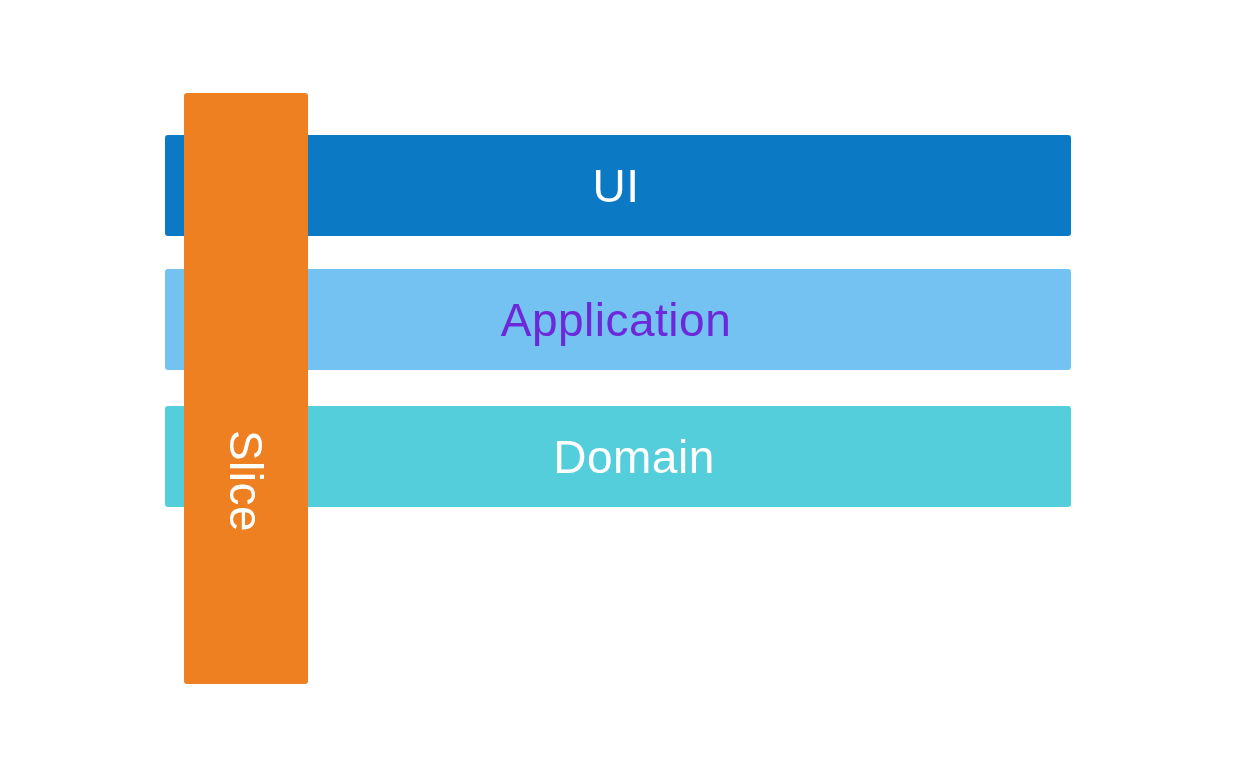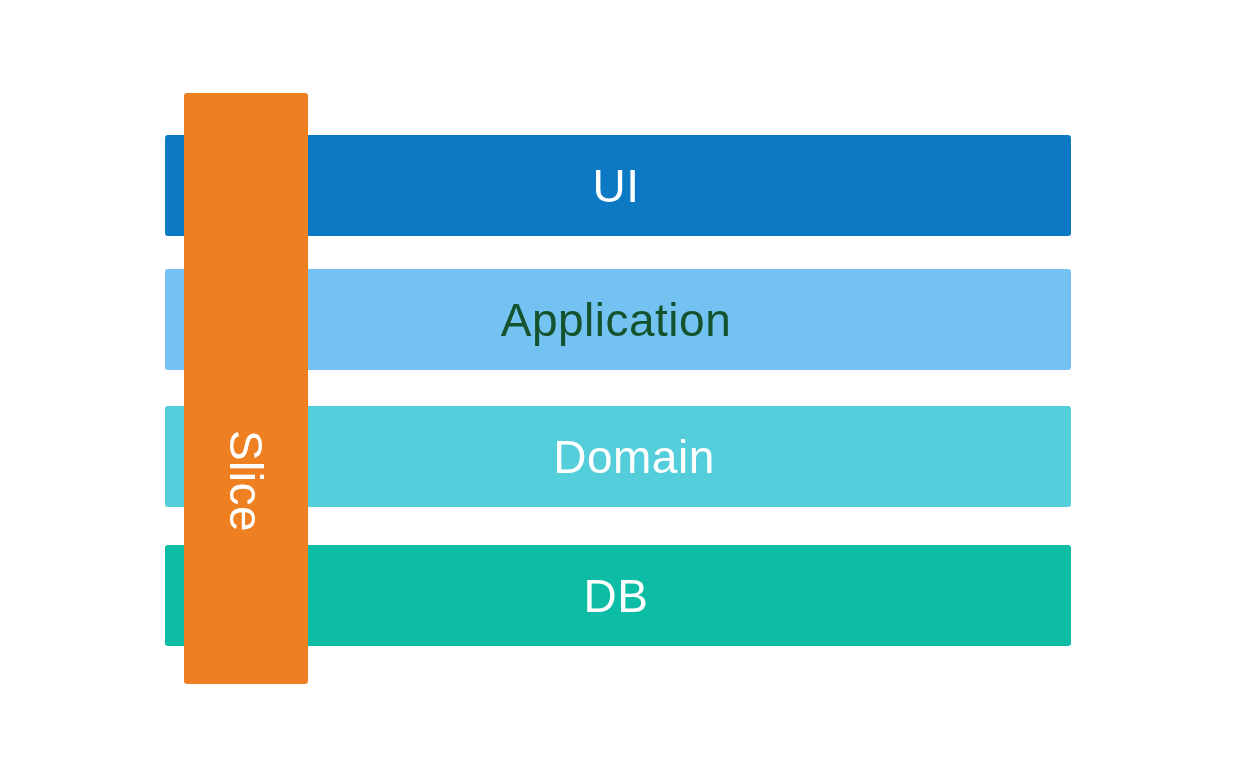--- a/index.html
+++ b/index.html
@@ -90,30 +90,27 @@
 </head>
 <body style="background: rgb(255, 255, 255);">
 
 <div id="diagram-canvas" style="background: rgb(255, 255, 255);">
 
   <div class="layer-bar" id="layer-ui" style="background-color: rgb(12, 121, 196);">
     <span class="layer-label" style="color: rgb(255, 255, 255);">UI</span>
   </div>
 
   <div class="layer-bar" id="layer-app" style="background-color: rgb(115, 194, 242);">
-    <span class="layer-label" style="color: #14532d;">Application</span>
+    <span class="layer-label" style="color: #6d28d9;">Application</span>
   </div>
 
   <div class="layer-bar" id="layer-domain" style="background-color: rgb(85, 206, 219);">
     <span class="layer-label" style="color: rgb(255, 255, 255); margin-left: 36px;">Domain</span>
   </div>
 
-  <div class="layer-bar" id="layer-db" style="background-color: rgb(12, 188, 165);">
-    <span class="layer-label" style="color: rgb(255, 255, 255);">DB</span>
-  </div>
 
   <div id="slice-bar" style="background-color: rgb(238, 128, 34);">
     <div class="slice-label-wrap">
       <span class="slice-label" style="color: rgb(255, 255, 255);">Slice</span>
     </div>
   </div>
 
 </div>
 
 </body></html>

